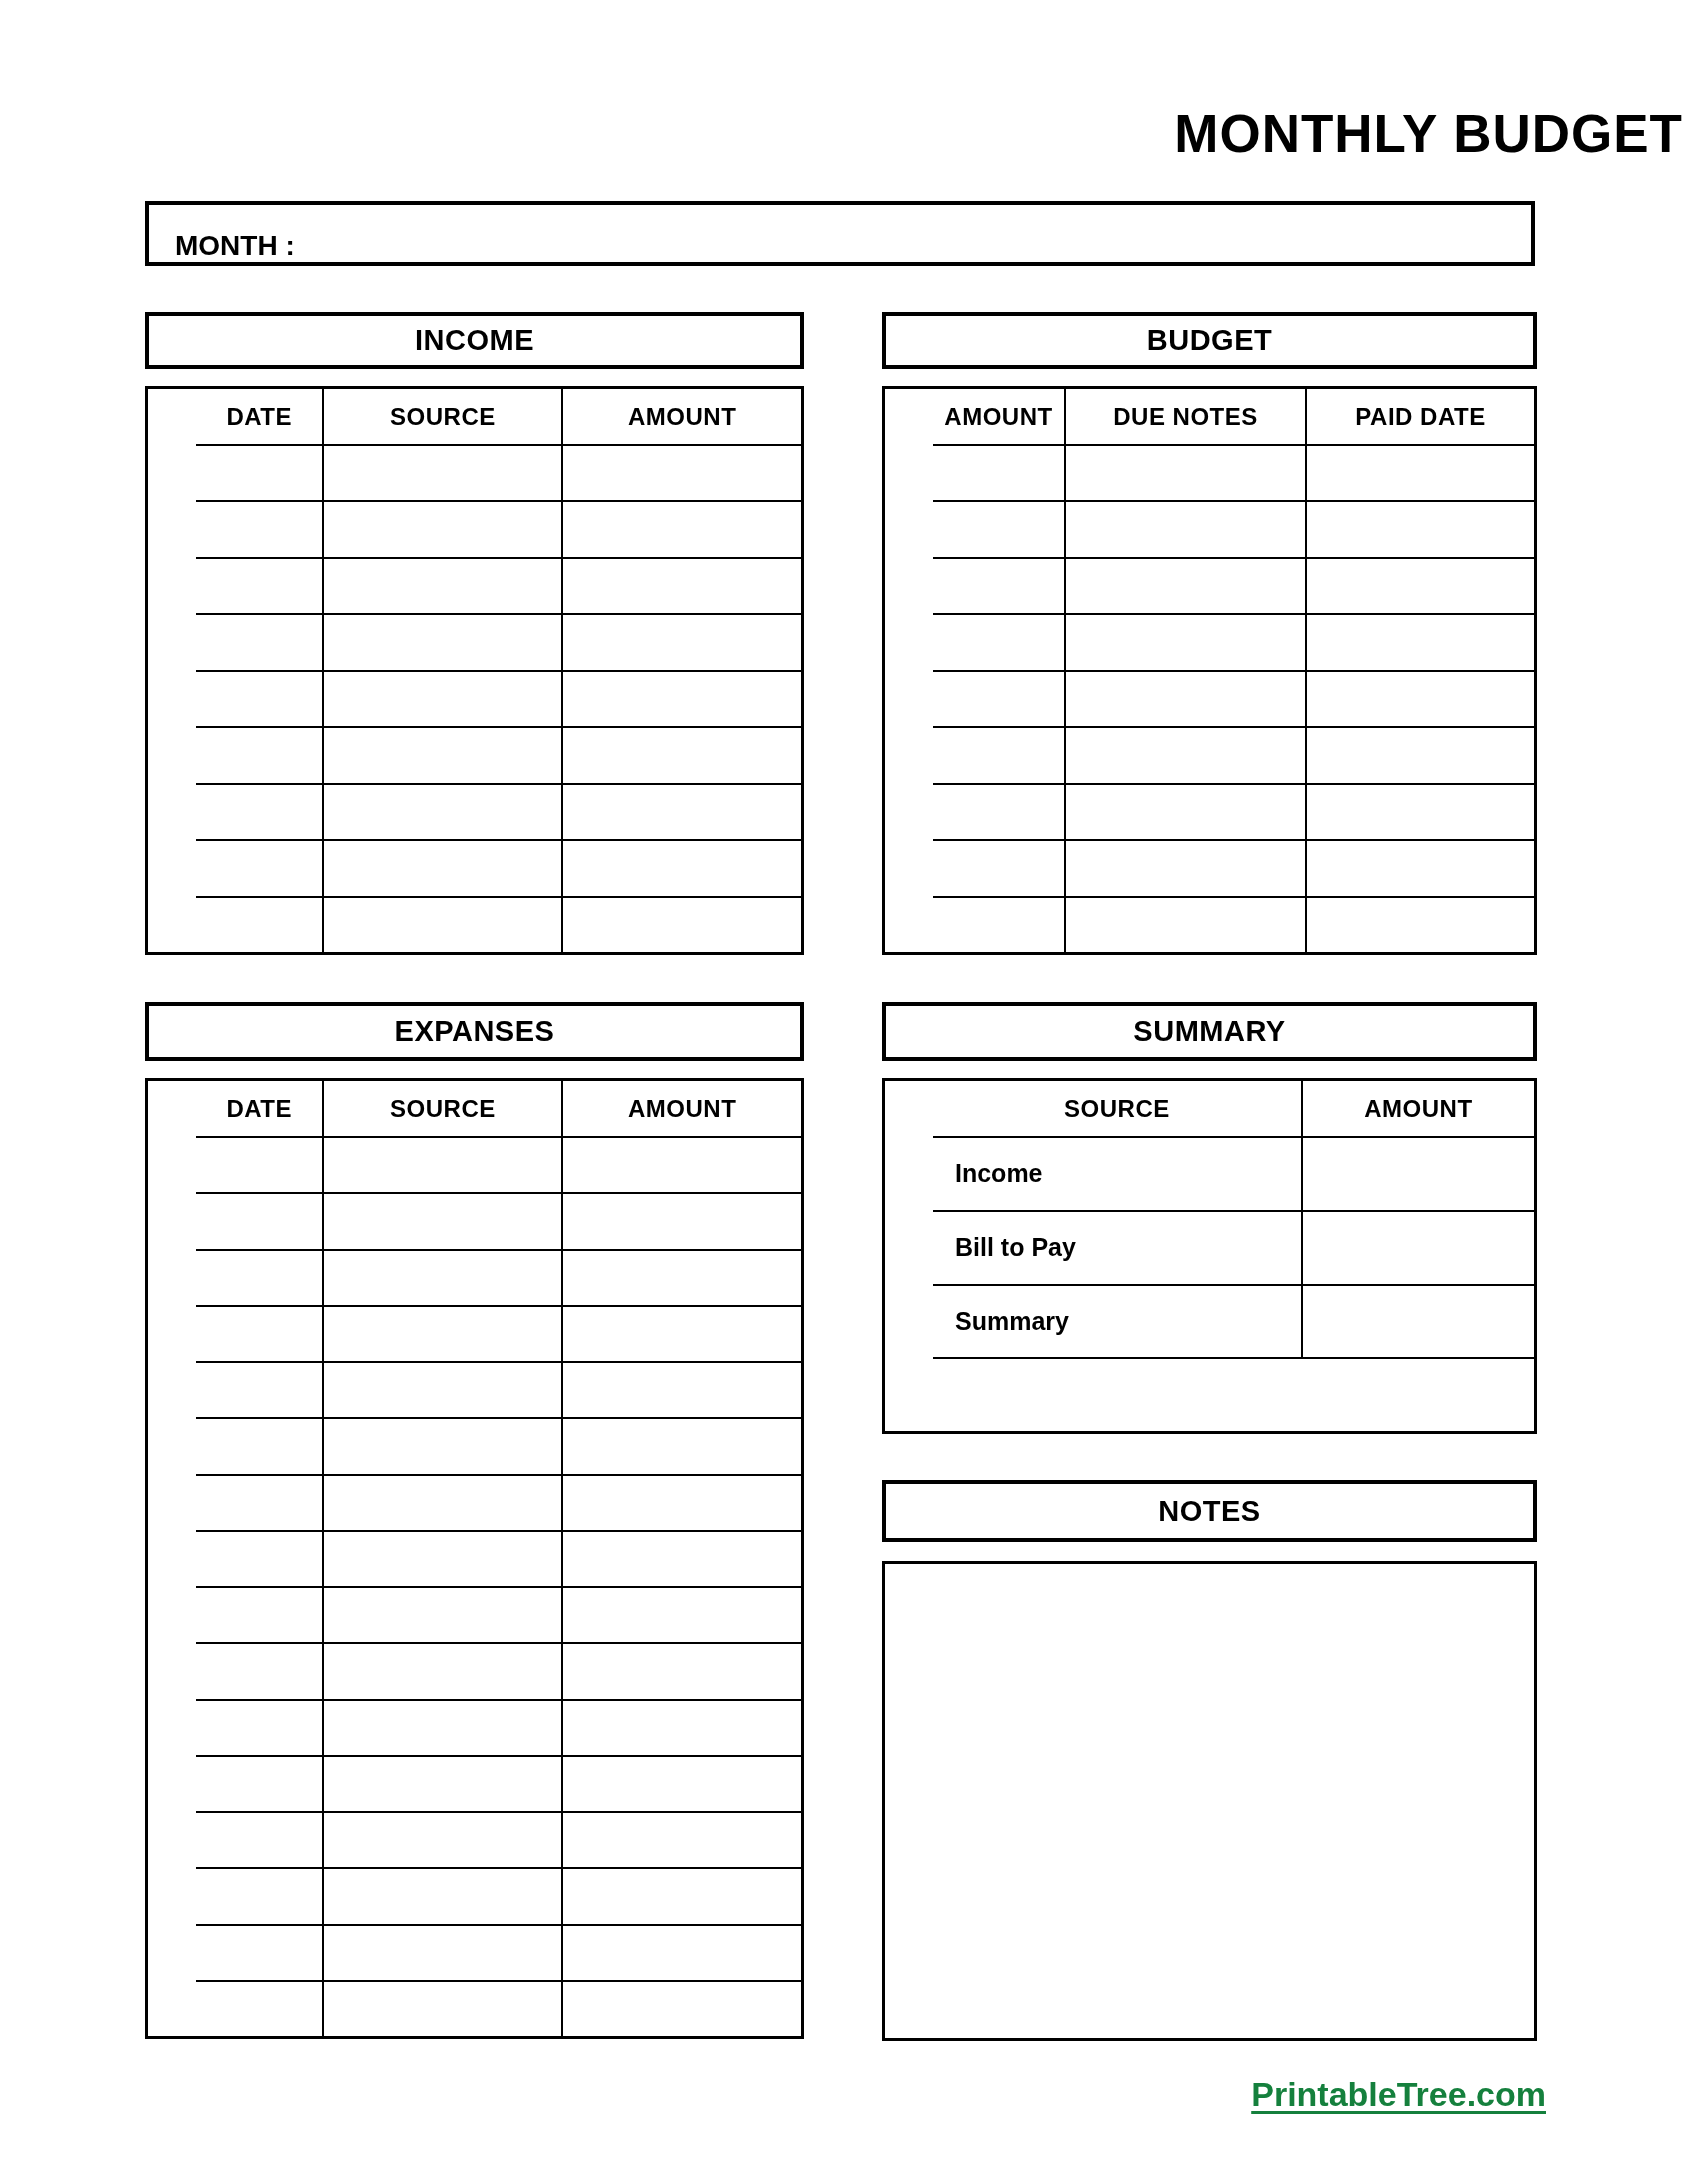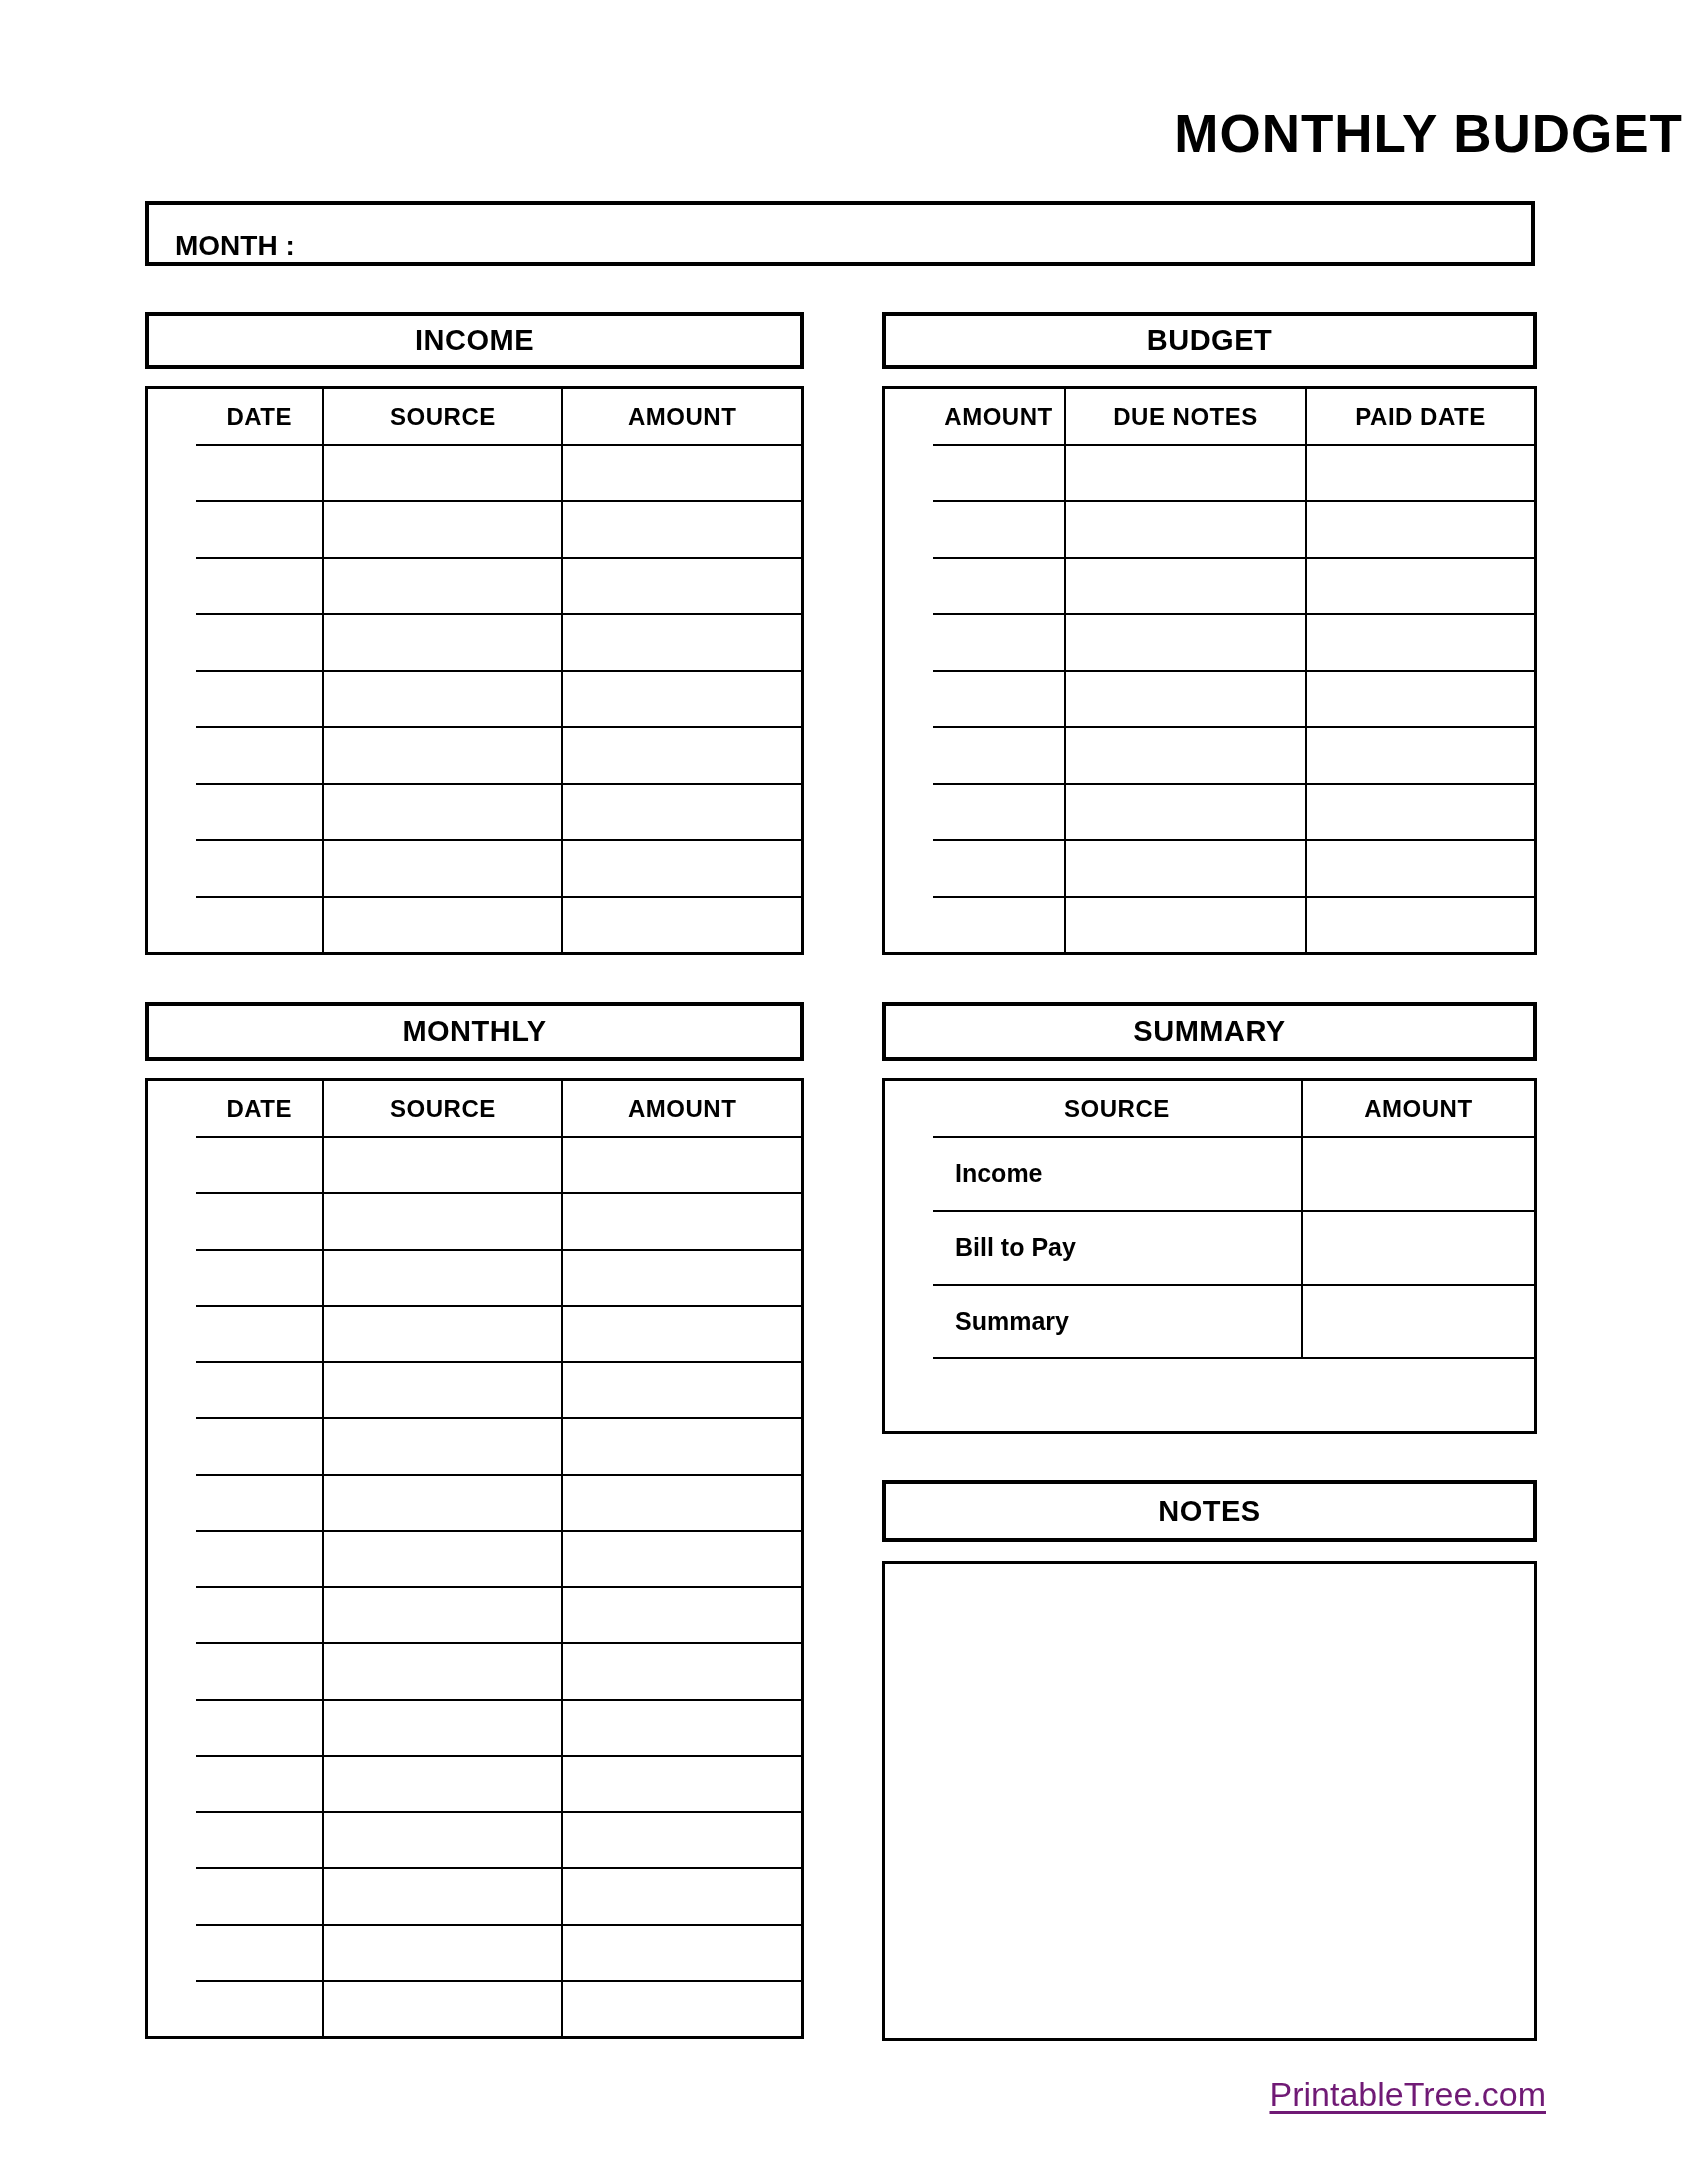--- a/index.html
+++ b/index.html
@@ -69,21 +69,21 @@
   .summary-title{left:882px;top:1002px;width:655px;height:59px;}
   .summary-table{left:882px;top:1078px;width:655px;height:356px;}
   .notes-title{left:882px;top:1480px;width:655px;height:62px;}
   .notes-area{
     position:absolute;left:882px;top:1561px;width:655px;height:480px;
     box-sizing:border-box;border:3px solid #000;background:#fff;
   }
   
   .footer-link{
     position:absolute;top:2075px;right:137px;
-    font-size:34px;font-weight:normal;color:#701a75;
+    font-size:34px;font-weight:bold;color:#15803d;
     text-decoration:underline;text-underline-offset:5px;
     cursor:pointer;
   }
 </style>
 </head>
 <body>
 
 <div class="page">
 
   <h1 class="main-title">MONTHLY BUDGET</h1>
@@ -199,21 +199,21 @@
         <div></div>
       </div>
       <div class="t-row">
         <div></div>
         <div></div>
         <div></div>
       </div>
     </div>
 
   <div class="sec-title expanses-title">
-    <span>MONTHLY</span>
+    <span>EXPANSES</span>
   </div>
   <div class="tbl t-expanses expanses-table">
     <div class="t-row head">
       <div class="h-cell">DATE</div>
       <div class="h-cell">SOURCE</div>
       <div class="h-cell">AMOUNT</div>
     </div>
   <div class="t-row">
         <div></div>
         <div></div>

